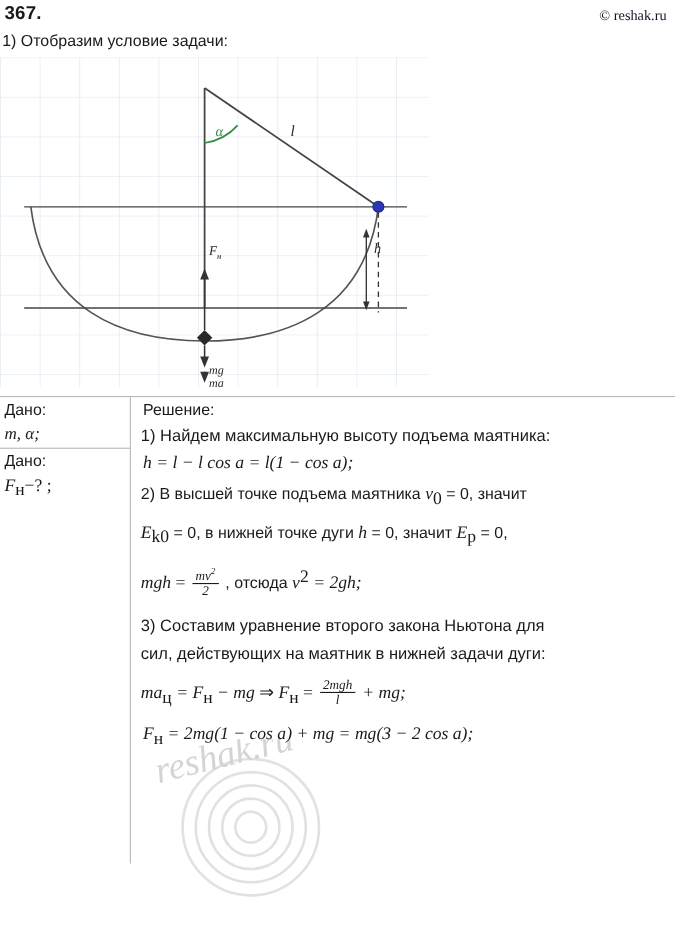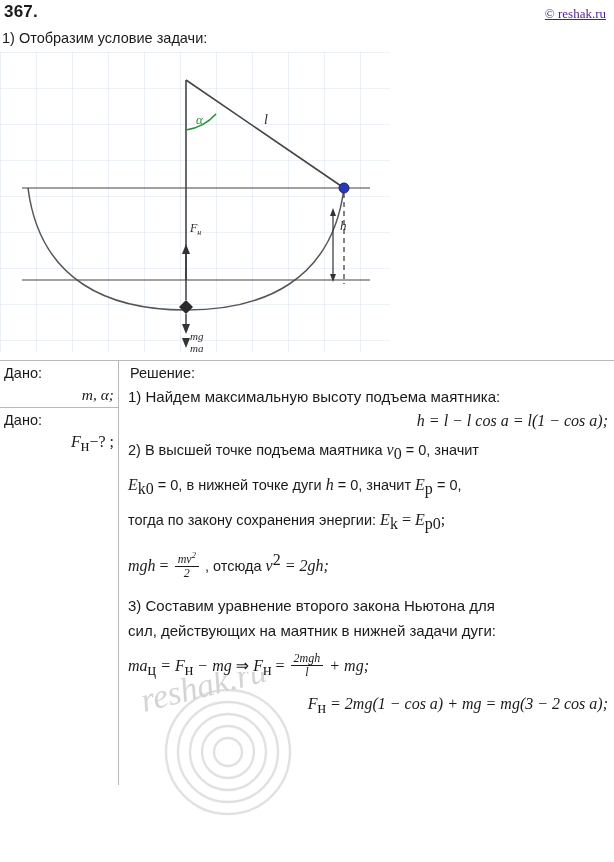--- a/index.html
+++ b/index.html
@@ -27,23 +27,22 @@
     top: 2px;
     font-size: 17px;
     font-weight: bold;
     letter-spacing: 0.2px;
   }
   .watermark-top {
     position: absolute;
     right: 8px;
     top: 6px;
     font-size: 13px;
-    color: #4c1d95;
-    font-family: "Liberation Serif", serif;
-    text-decoration: underline;
+    color: #0f172a;
+    font-family: "Liberation Serif", serif;
   }
   .step-line {
     position: absolute;
     left: 2px;
     top: 30px;
     font-size: 14.5px;
   }
   
   .figure {
     position: absolute;
@@ -94,23 +93,22 @@
     width: 486px;
   }
   .lbl {
     font-size: 14.5px;
     padding: 4px 4px 2px 4px;
   }
   .mathline {
     font-family: "Liberation Serif", serif;
     font-style: italic;
     font-size: 16px;
-    padding: 3px 4px 3px 16px;
+    padding: 3px 4px 3px 4px;
     white-space: nowrap;
-    text-align: right;
   }
   .given-col .mathline { font-size: 15.5px; }
   .txtline {
     font-size: 15px;
     padding: 4px 4px 2px 2px;
     line-height: 1.3;
   }
   .mixed {
     font-size: 14.5px;
     padding: 5px 4px 3px 2px;
@@ -249,26 +247,20 @@
           <span class="mi">v</span><sub class="mr">0</sub>
           <span>= 0, значит</span>
         </div>
         <div class="mixed">
           <span class="mi">E</span><sub class="mr">k0</sub>
           <span>= 0, в нижней точке дуги</span>
           <span class="mi">h</span>
           <span>= 0, значит</span>
           <span class="mi">E</span><sub class="mr">p</sub>
           <span>= 0,</span>
-        </div>
-        <div class="mixed">
-          <span>тогда по закону сохранения энергии:</span>
-          <span class="mi">E</span><sub class="mr">k</sub>
-          <span class="mr">=</span>
-          <span class="mi">E</span><sub class="mr">p0</sub><span class="mr">;</span>
         </div>
 
         <div class="mixed" style="padding-top:10px;padding-bottom:10px;">
           <span class="mi">mgh</span>
           <span class="mr">=</span>
           <span class="frac">
             <span class="num"><span>mv</span><sup>2</sup></span>
             <span class="den">2</span>
           </span>
           <span>, отсюда</span>

